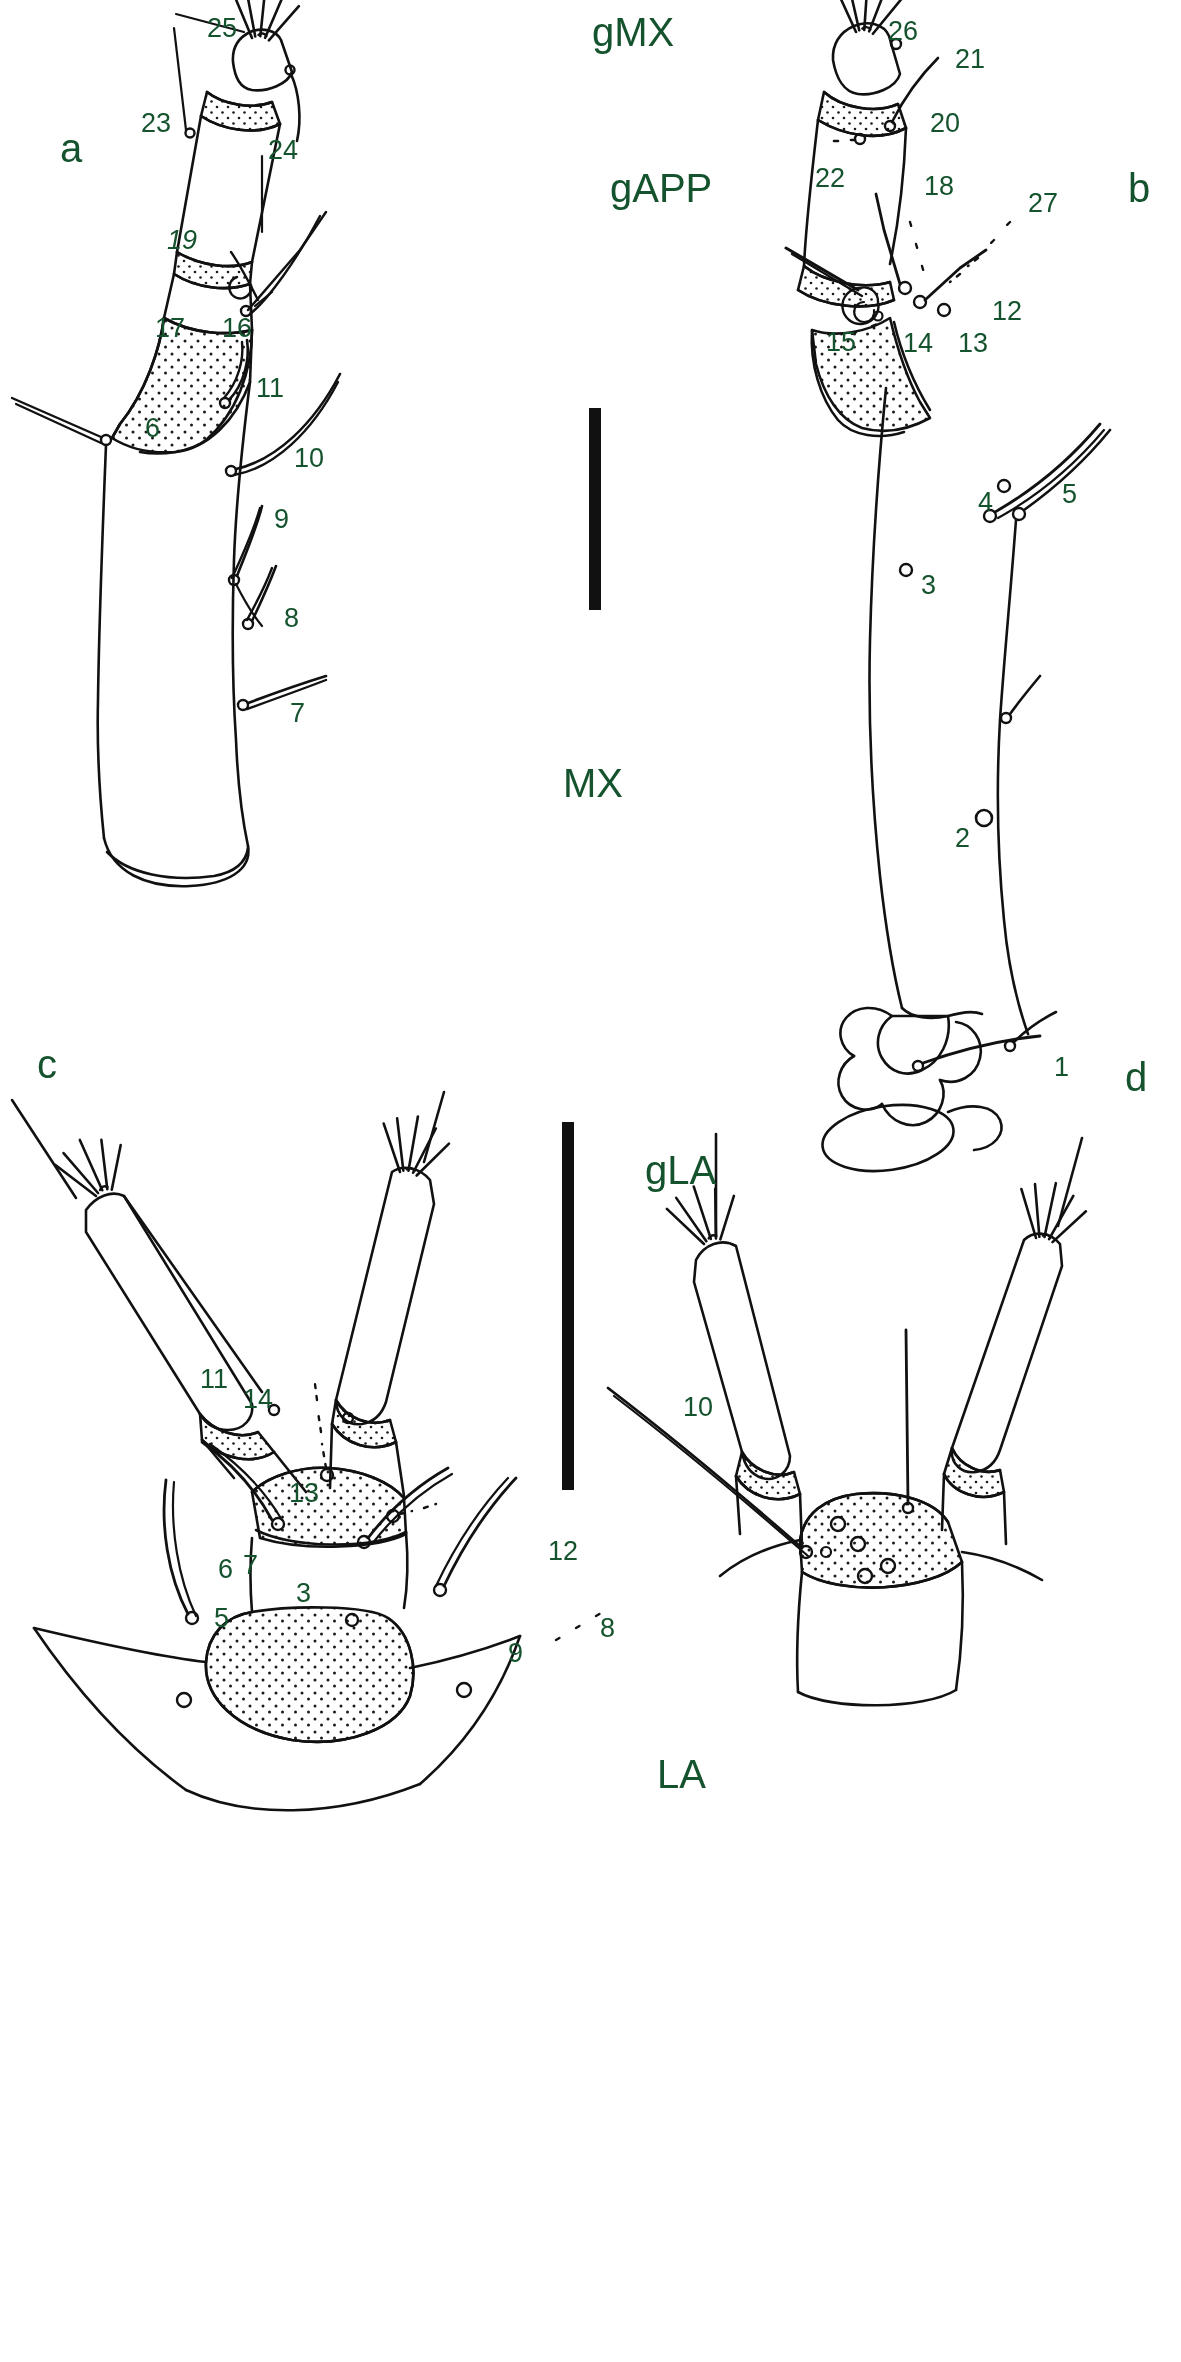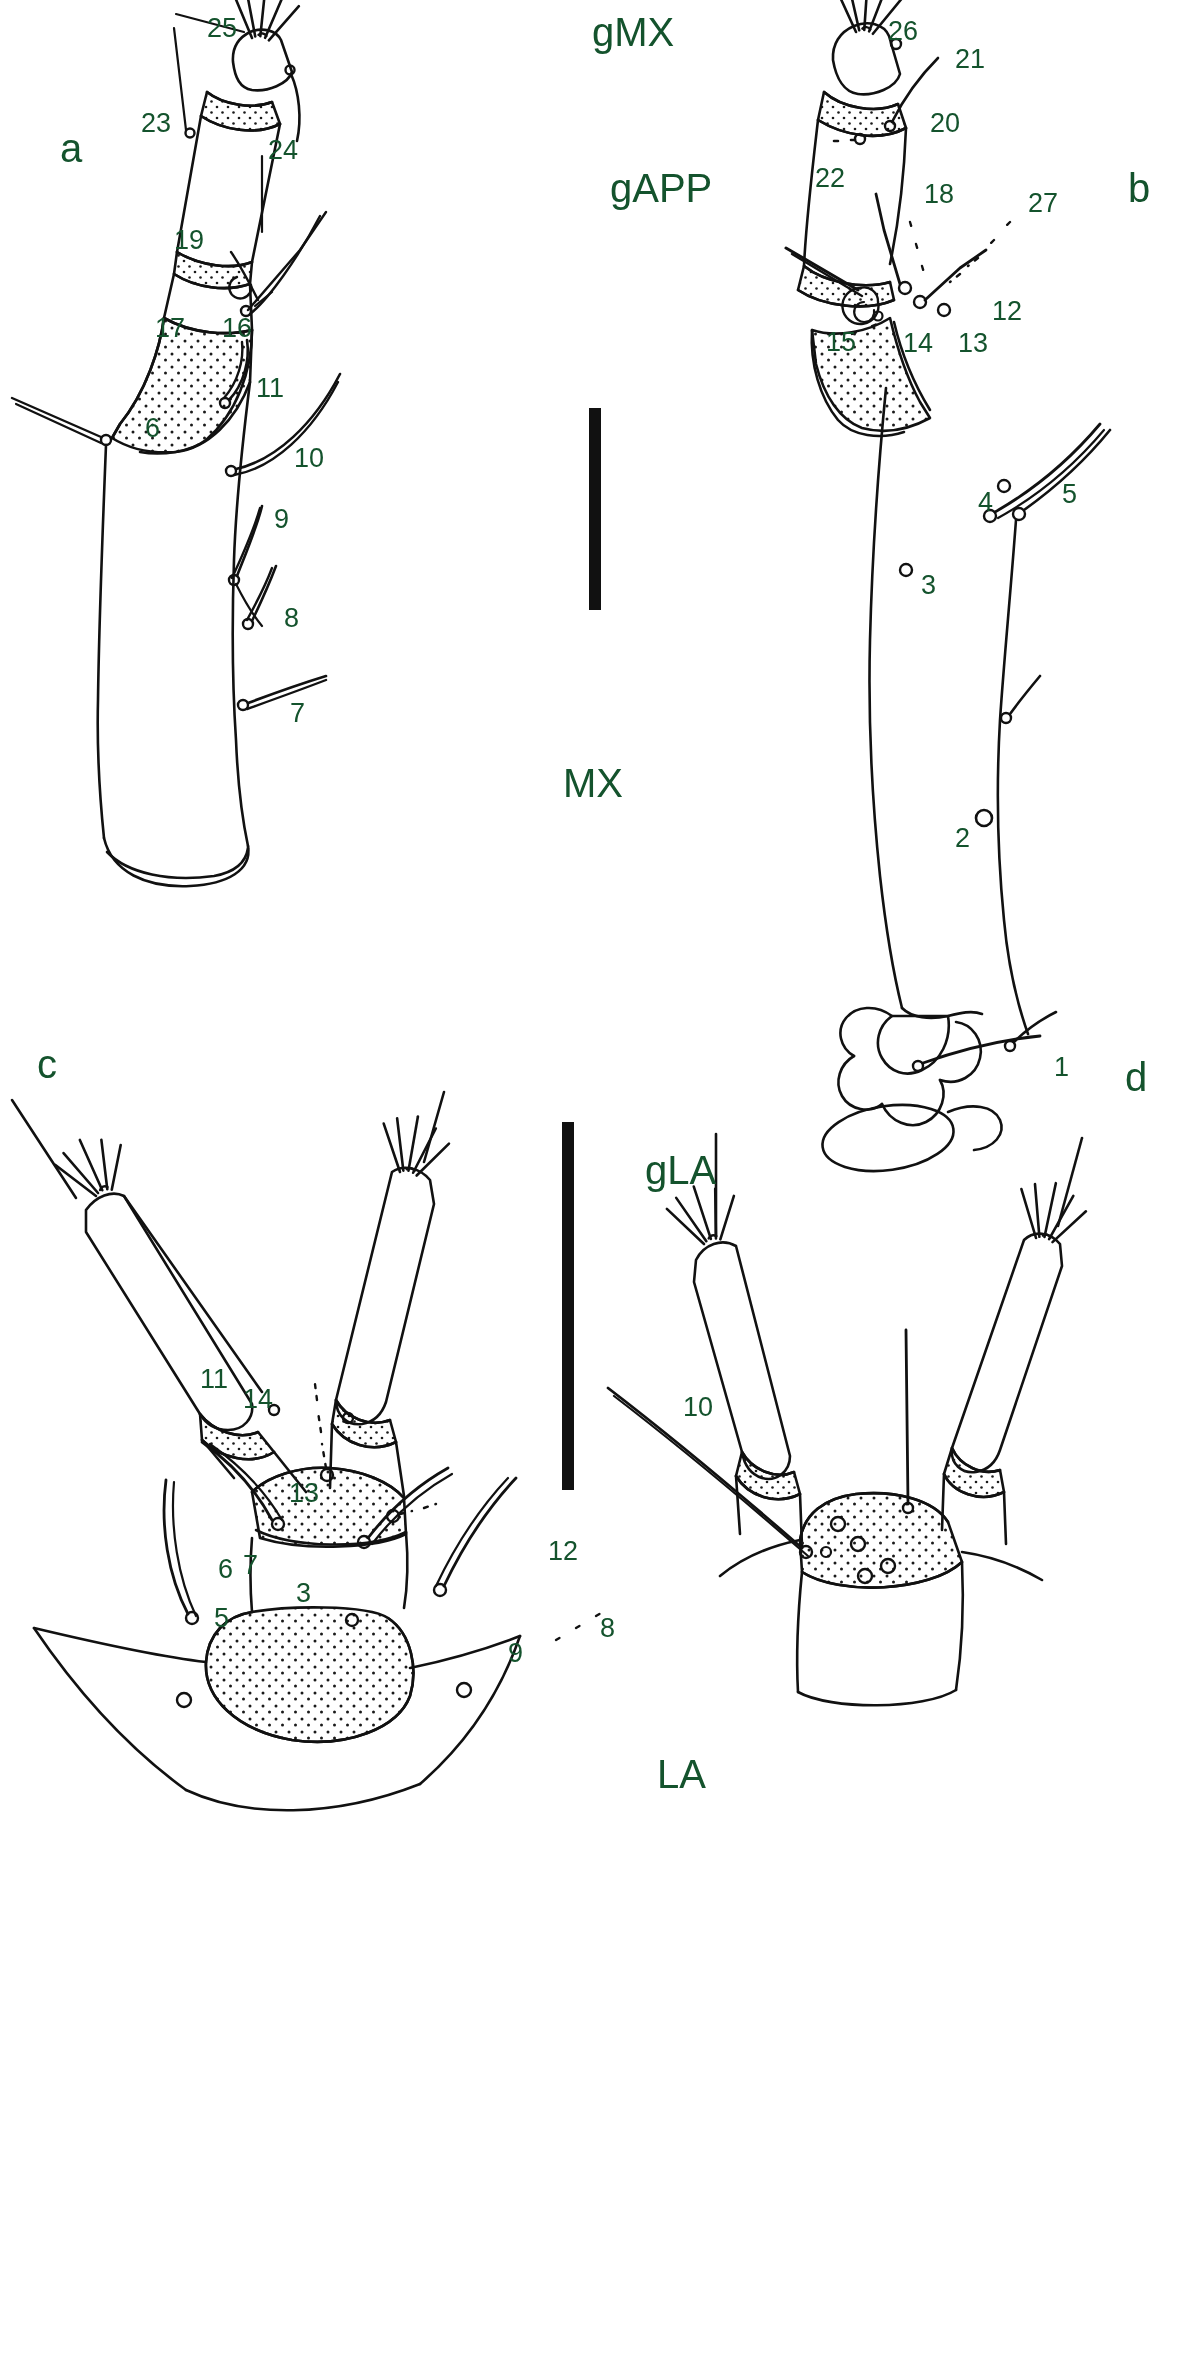--- a/index.html
+++ b/index.html
@@ -348,35 +348,35 @@
   <div class="lbl region" style="left:563px;top:763px;">MX</div>
   <div class="lbl region" style="left:632px;top:1754px;margin-left:25px;">LA</div>
 
   <div class="lbl gland" style="left:592px;top:12px;">gMX</div>
   <div class="lbl gland" style="left:610px;top:168px;">gAPP</div>
   <div class="lbl gland" style="left:645px;top:1150px;">gLA</div>
 
   <div class="lbl num" style="left:207px;top:15px;">25</div>
   <div class="lbl num" style="left:141px;top:110px;">23</div>
   <div class="lbl num" style="left:268px;top:137px;">24</div>
-  <div class="lbl num" style="left:174px;top:227px;">19</div>
+  <div class="lbl num" style="left:167px;top:227px;font-style:italic;">19</div>
   <div class="lbl num" style="left:155px;top:315px;">17</div>
   <div class="lbl num" style="left:222px;top:315px;">16</div>
   <div class="lbl num" style="left:256px;top:375px;">11</div>
   <div class="lbl num" style="left:145px;top:415px;">6</div>
   <div class="lbl num" style="left:294px;top:445px;">10</div>
   <div class="lbl num" style="left:274px;top:506px;">9</div>
   <div class="lbl num" style="left:284px;top:605px;">8</div>
   <div class="lbl num" style="left:290px;top:700px;">7</div>
 
   <div class="lbl num" style="left:888px;top:18px;">26</div>
   <div class="lbl num" style="left:955px;top:46px;">21</div>
   <div class="lbl num" style="left:930px;top:110px;">20</div>
   <div class="lbl num" style="left:815px;top:124px;margin-top:41px;">22</div>
-  <div class="lbl num" style="left:924px;top:173px;margin-top:8px;">18</div>
+  <div class="lbl num" style="left:924px;top:173px;">18</div>
   <div class="lbl num" style="left:1028px;top:190px;">27</div>
   <div class="lbl num" style="left:992px;top:298px;">12</div>
   <div class="lbl num" style="left:826px;top:329px;">15</div>
   <div class="lbl num" style="left:903px;top:330px;">14</div>
   <div class="lbl num" style="left:958px;top:330px;">13</div>
   <div class="lbl num" style="left:1062px;top:481px;">5</div>
   <div class="lbl num" style="left:978px;top:489px;">4</div>
   <div class="lbl num" style="left:921px;top:572px;">3</div>
   <div class="lbl num" style="left:955px;top:825px;">2</div>
   <div class="lbl num" style="left:1054px;top:1054px;">1</div>

